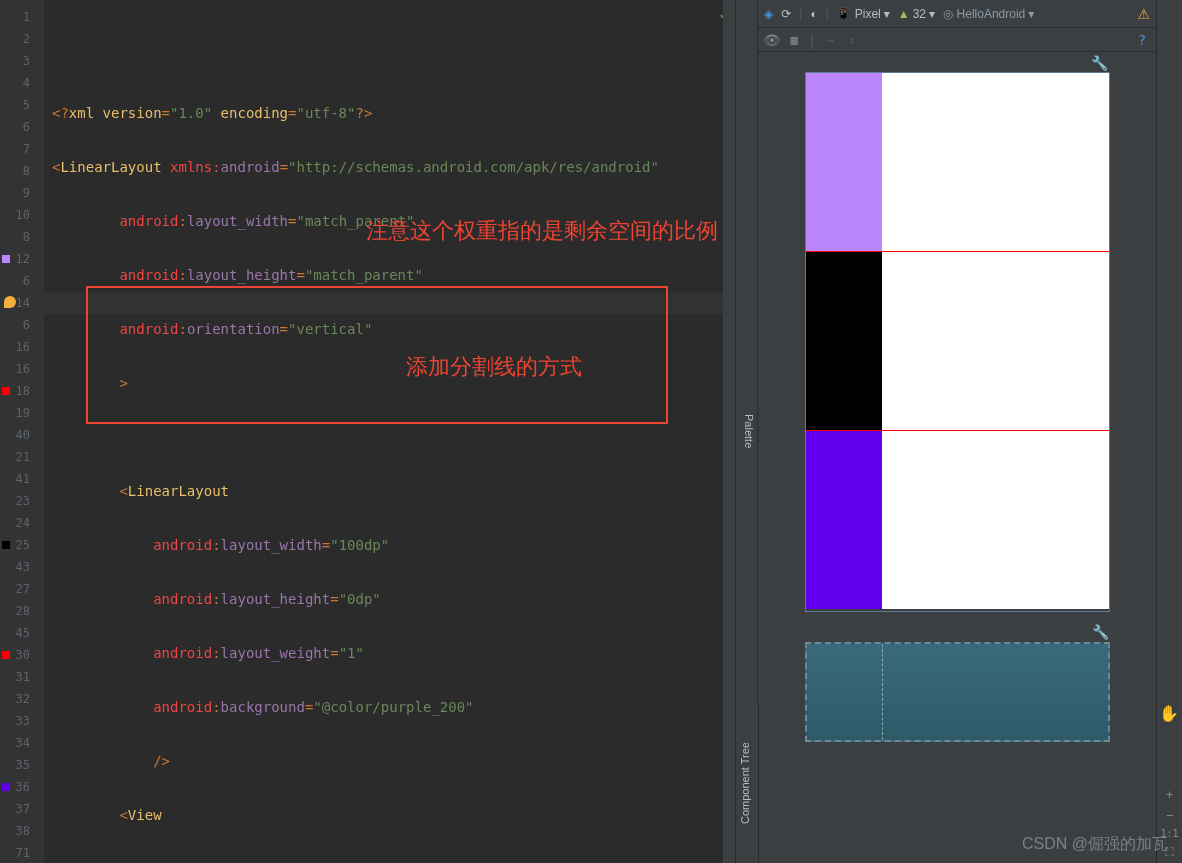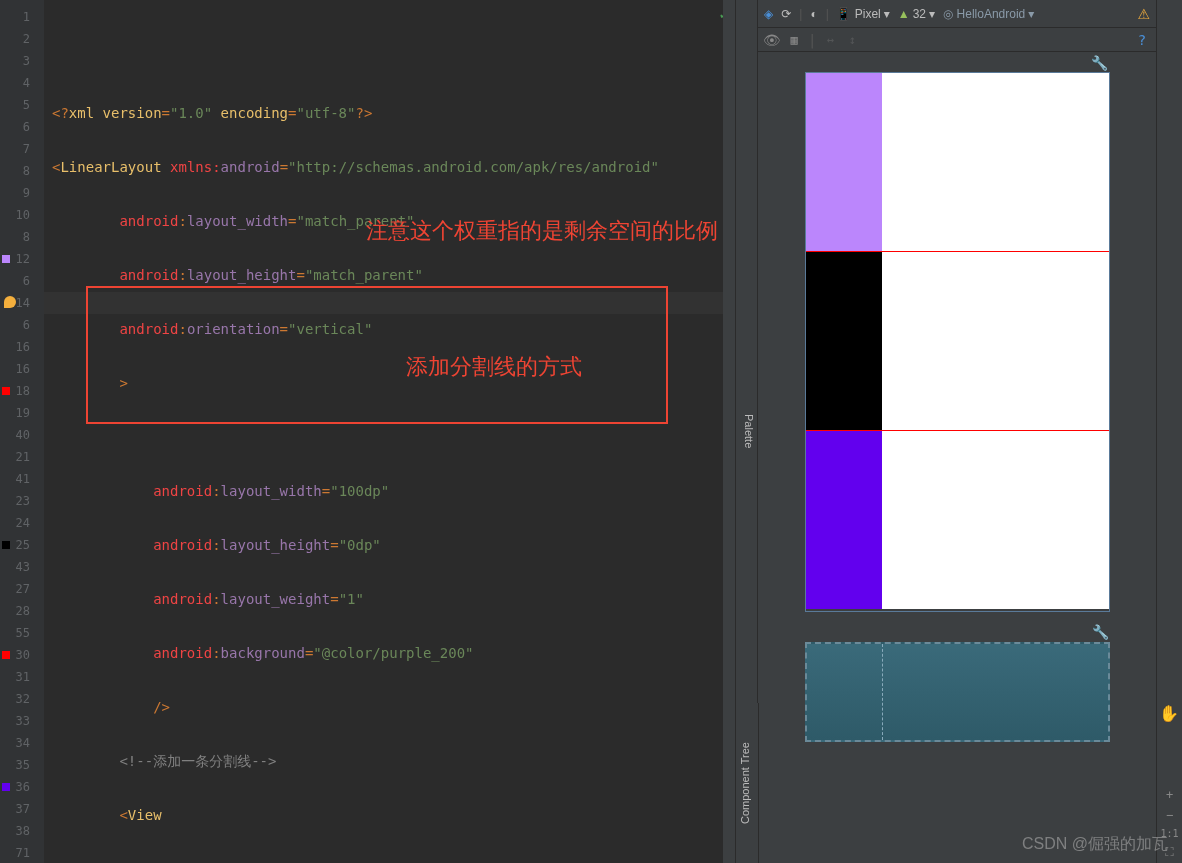--- a/index.html
+++ b/index.html
@@ -84,21 +84,21 @@
         <div>19</div>
         <div>40</div>
         <div>21</div>
         <div>41</div>
         <div>23</div>
         <div>24</div>
         <div>25<span class="gut-sq" style="background: rgb(0, 0, 0);"></span></div>
         <div>43</div>
         <div>27</div>
         <div>28</div>
-        <div>55</div>
+        <div>45</div>
         <div>30<span class="gut-sq" style="background: rgb(255, 0, 0);"></span></div>
         <div>31</div>
         <div>32</div>
         <div>33</div>
         <div>34</div>
         <div>35</div>
         <div>36<span class="gut-sq" style="background: rgb(98, 0, 238);"></span></div>
         <div>37</div>
         <div>38</div>
         <div>71</div>
@@ -108,26 +108,26 @@
     <div class="tick">✓</div>
     <div class="scrollmark"></div>
 
     <div class="ln"><span class="c-op">&lt;?</span><span class="c-tag">xml version</span><span class="c-op">=</span><span class="c-str">"1.0"</span><span class="c-tag"> encoding</span><span class="c-op">=</span><span class="c-str">"utf-8"</span><span class="c-op">?&gt;</span></div>
     <div class="ln"><span class="c-op">&lt;</span><span class="c-tag">LinearLayout</span><span class="c-ns"> xmlns:</span><span class="c-attr">android</span><span class="c-op">=</span><span class="c-str">"http://schemas.android.com/apk/res/android"</span></div>
     <div class="ln"><span>        </span><span class="c-ns">android</span><span class="c-op">:</span><span class="c-attr">layout_width</span><span class="c-op">=</span><span class="c-str">"match_parent"</span></div>
     <div class="ln"><span>        </span><span class="c-ns">android</span><span class="c-op">:</span><span class="c-attr">layout_height</span><span class="c-op">=</span><span class="c-str">"match_parent"</span></div>
     <div class="ln"><span>        </span><span class="c-ns">android</span><span class="c-op">:</span><span class="c-attr">orientation</span><span class="c-op">=</span><span class="c-str">"vertical"</span></div>
     <div class="ln"><span class="c-op">        &gt;</span></div>
     <div class="ln"></div>
+    <div class="ln"><span class="c-op">        &lt;</span><span class="c-tag">LinearLayout</span></div>
     <div class="ln"><span>            </span><span class="c-ns">android</span><span class="c-op">:</span><span class="c-attr">layout_width</span><span class="c-op">=</span><span class="c-str">"100dp"</span></div>
     <div class="ln"><span>            </span><span class="c-ns">android</span><span class="c-op">:</span><span class="c-attr">layout_height</span><span class="c-op">=</span><span class="c-str">"0dp"</span></div>
     <div class="ln"><span>            </span><span class="c-ns">android</span><span class="c-op">:</span><span class="c-attr">layout_weight</span><span class="c-op">=</span><span class="c-str">"1"</span></div>
     <div class="ln"><span>            </span><span class="c-ns">android</span><span class="c-op">:</span><span class="c-attr">background</span><span class="c-op">=</span><span class="c-str">"@color/purple_200"</span></div>
     <div class="ln"><span class="c-op">            /&gt;</span></div>
-    <div class="ln" style="position:relative;z-index:2"><span>        </span><span class="c-cm">&lt;!--添加一条分割线--&gt;</span></div>
     <div class="ln"><span class="c-op">        &lt;</span><span class="c-tag">View</span></div>
     
     
     
     
     
     
     
     
     

